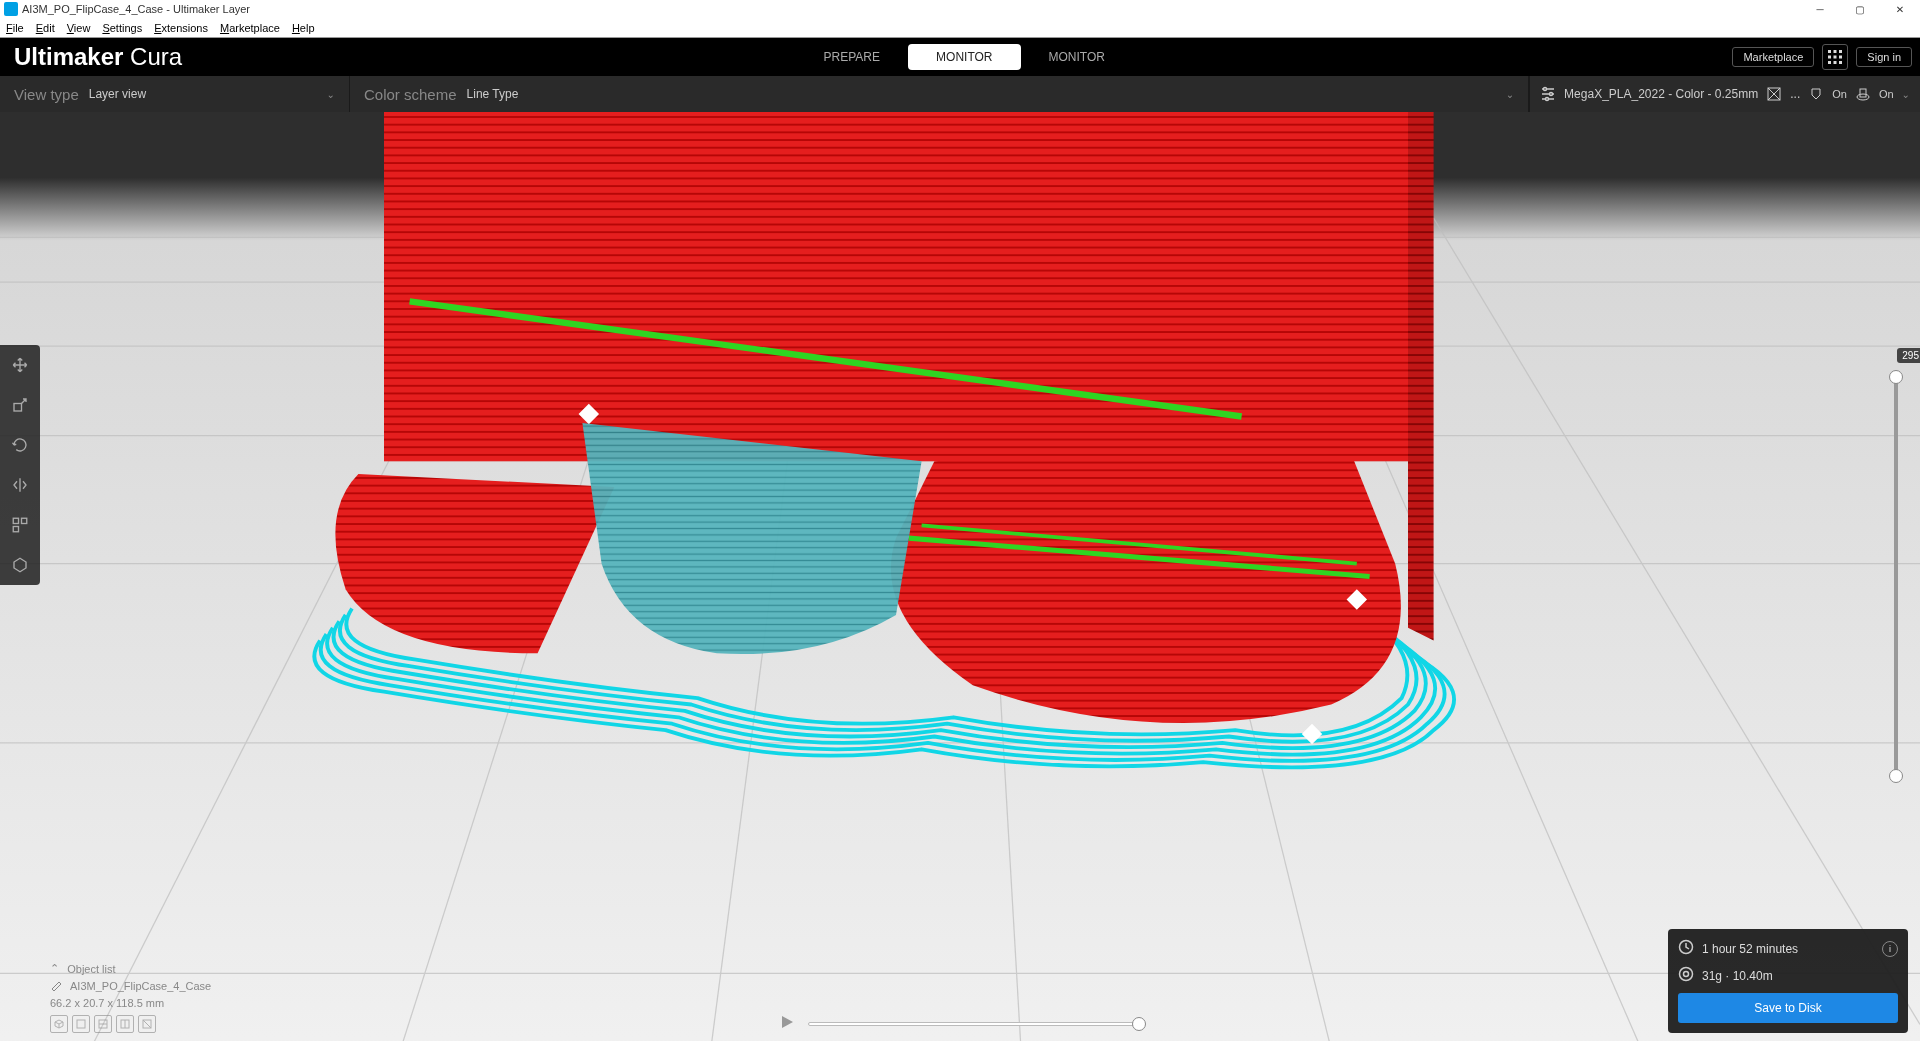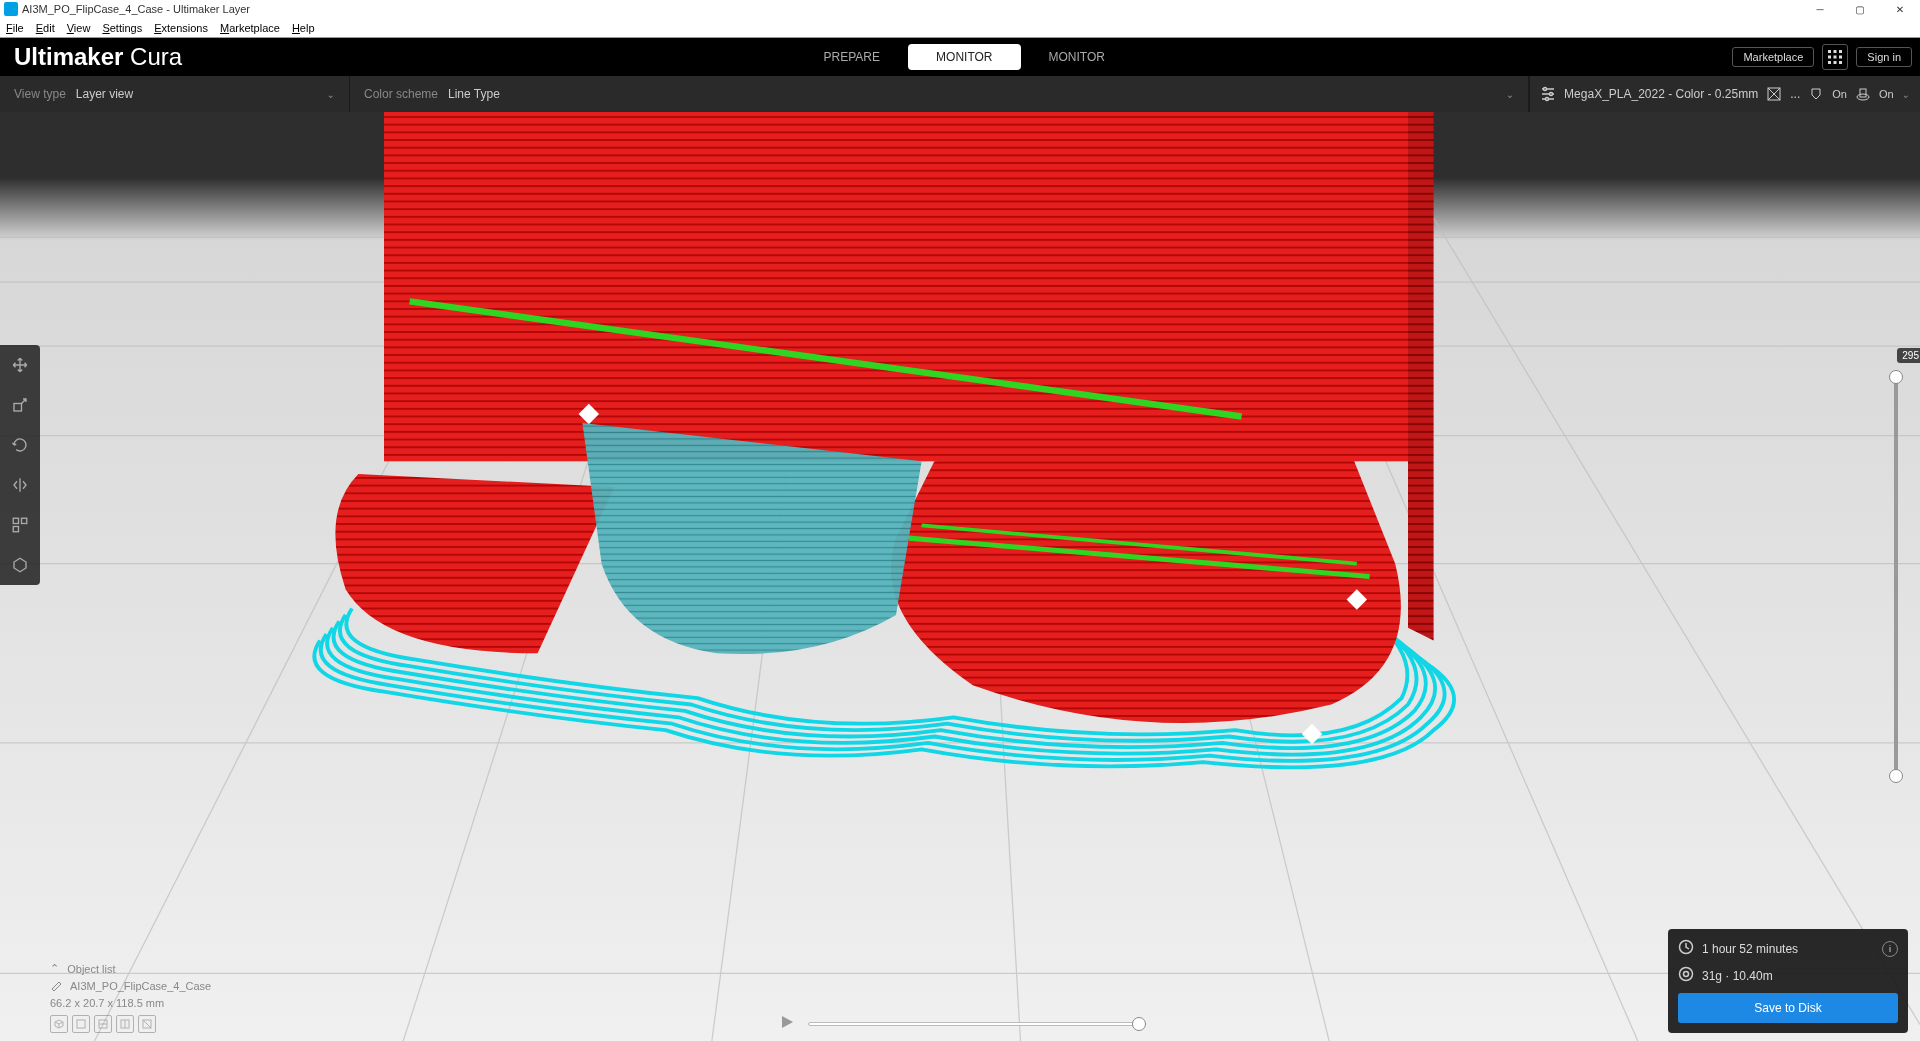--- a/index.html
+++ b/index.html
@@ -26,21 +26,21 @@
 .stage-tab { padding: 6px 28px; font-size: 12px; color: #aaa; border-radius: 4px; }
 .stage-tab.active { background: #fff; color: #222; }
 .topbar-right { display: flex; align-items: center; gap: 8px; padding-right: 8px; }
 .top-btn { border: 1px solid #555; border-radius: 3px; padding: 3px 10px; font-size: 11px; color: #ddd; }
 .top-icon-btn { width: 26px; height: 26px; border: 1px solid #555; border-radius: 3px; display: flex; align-items: center; justify-content: center; color: #ddd; }
 
 
 .settingsbar { height: 36px; background: #2a2a2a; display: flex; align-items: center; font-size: 12px; color: #ccc; }
 .dropdown-field { display: flex; align-items: center; height: 100%; padding: 0 14px; border-right: 1px solid #1a1a1a; }
 .dropdown-field.wide { flex: 0 0 350px; }
-.dropdown-label { color: #888; font-size: 12px; margin-right: 10px; }
+.dropdown-label { color: #888; font-size: 15px; margin-right: 10px; }
 .dropdown-value { flex: 1; }
 .chevron-down { font-size: 10px; color: #888; }
 .settings-right { margin-left: auto; display: flex; align-items: center; gap: 8px; padding-right: 10px; height: 100%; border-left: 1px solid #1a1a1a; padding-left: 10px; }
 .set-icon { width: 16px; height: 16px; display: inline-flex; align-items: center; justify-content: center; color: #ccc; }
 .toggle-label { font-size: 11px; }
 
 
 .viewport-wrapper { position: relative; width: 100%; height: calc(100% - 18px - 20px - 38px - 36px); background: #fff; }
 .viewport { width: 100%; height: 100%; display: block; }
 

